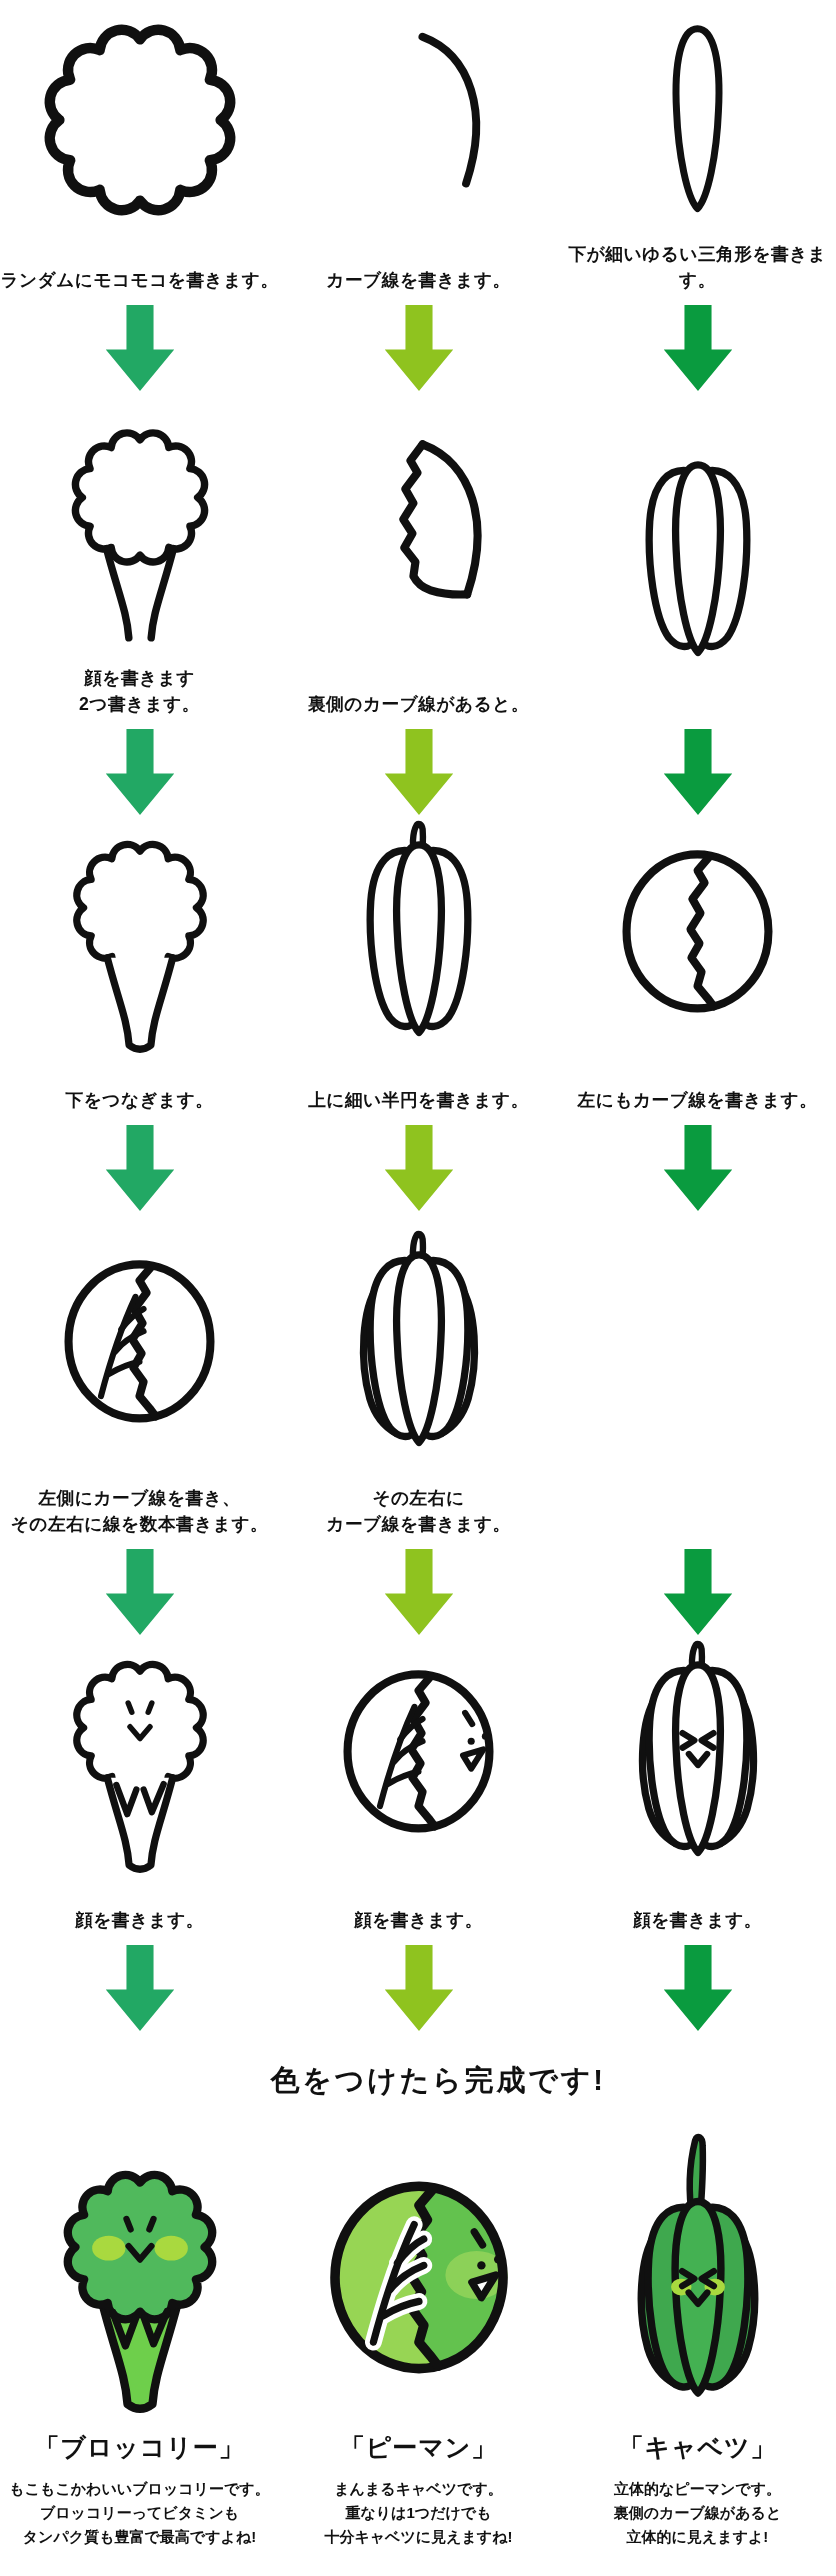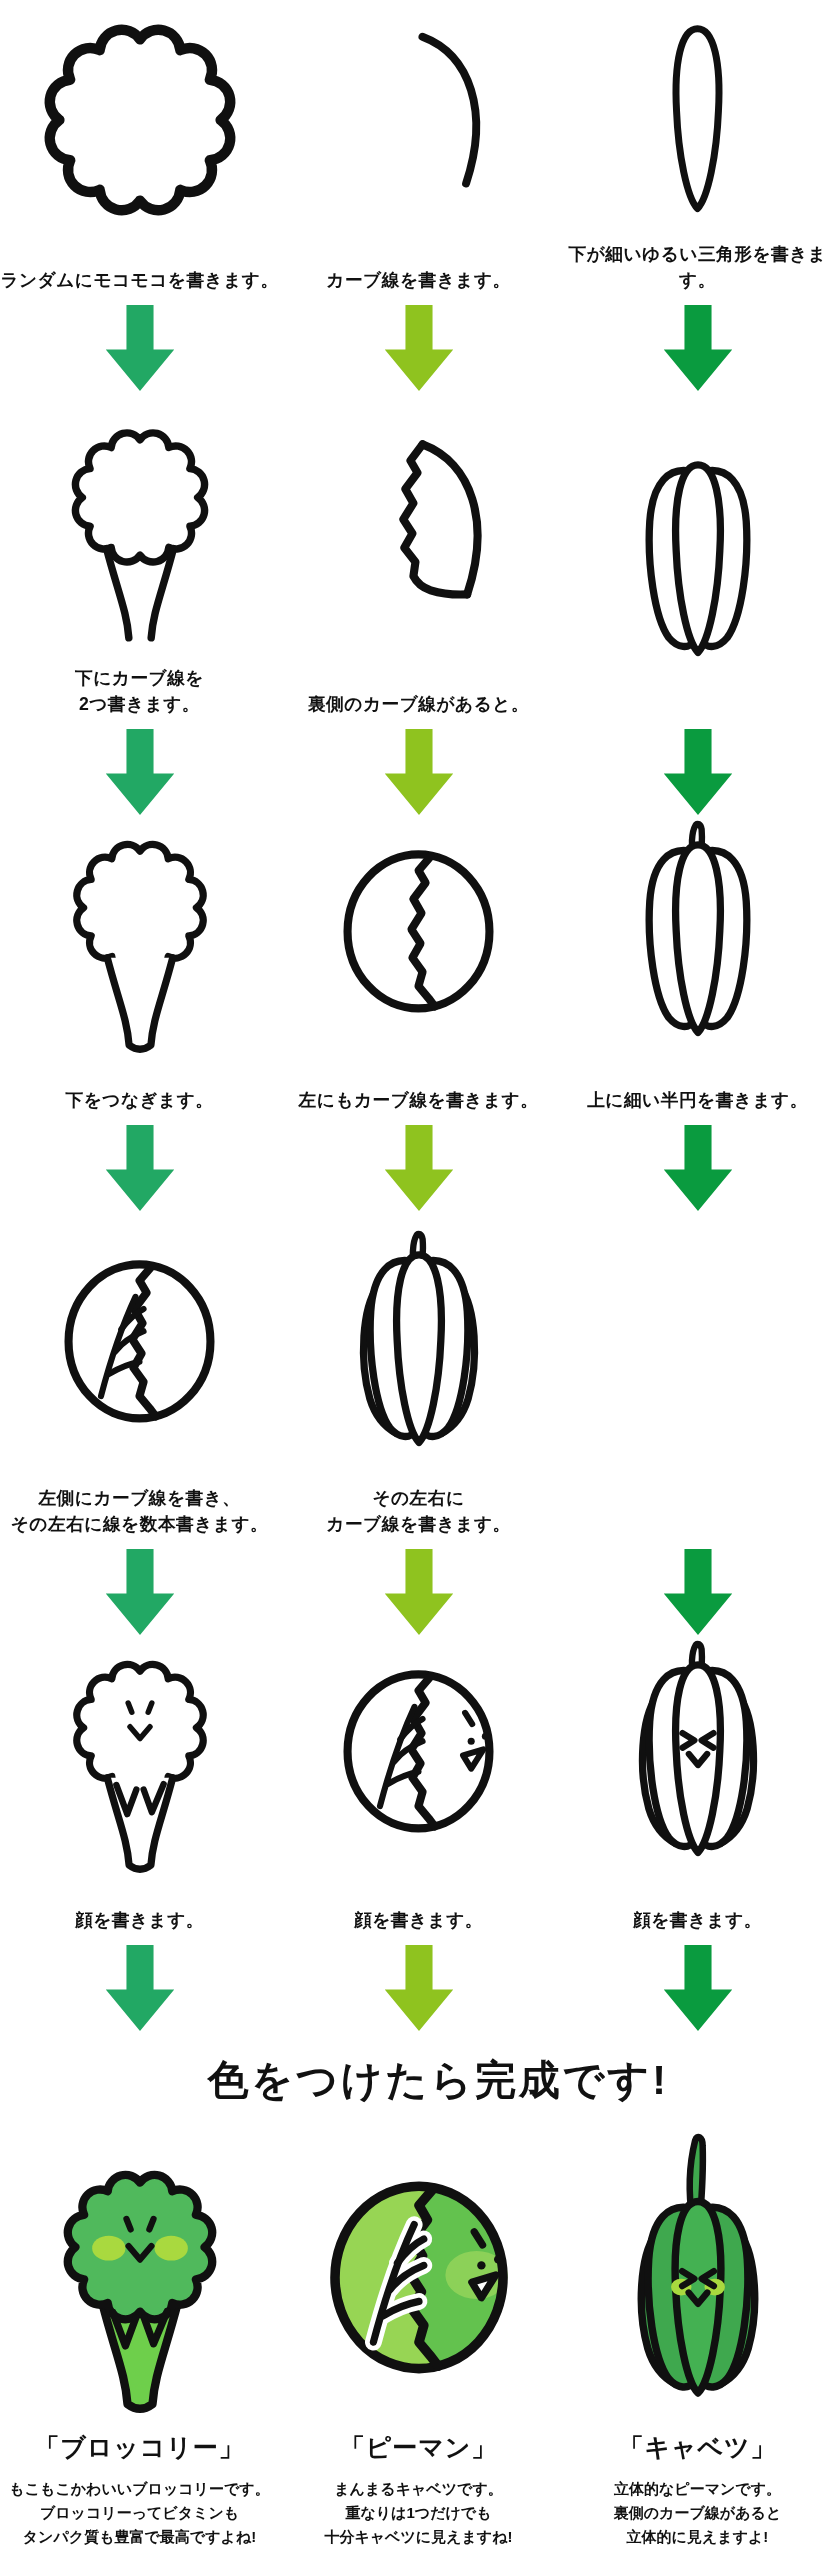--- a/index.html
+++ b/index.html
@@ -9,21 +9,21 @@
   .cell{height:100%;display:flex;flex-direction:column;align-items:center;justify-content:flex-end;}
   .art{flex:1;display:flex;align-items:center;justify-content:center;width:100%;}
   .row-steps{height:299px;}
   .row-steps.tall{height:327px;}
   .row-arrows{height:97px;}
   .arrow-cell{display:flex;align-items:center;justify-content:center;}
   .caption{font-size:17.7px;font-weight:700;line-height:1.45;text-align:center;
            white-space:pre-line;min-height:54px;display:flex;align-items:flex-end;
            justify-content:center;padding-bottom:5.6px;letter-spacing:0.5px;}
   .row-title{height:89px;display:flex;align-items:center;justify-content:center;}
-  .big-title{font-size:41px;font-weight:700;letter-spacing:2.8px;text-align:center;margin-left:39px;}
+  .big-title{font-size:29px;font-weight:700;letter-spacing:2.8px;text-align:center;margin-left:39px;}
   .final-row .art{height:294px;flex:none;align-items:flex-end;}
   .veg-name{font-size:25px;font-weight:700;text-align:center;margin-top:12px;letter-spacing:0.9px;}
   .desc{font-size:15px;font-weight:700;line-height:1.6;text-align:center;
         white-space:pre-line;margin-top:13px;padding-bottom:24px;}
   
   .k8{stroke:#101010;stroke-width:8;stroke-linecap:round;stroke-linejoin:round;}
   .k7{stroke:#101010;stroke-width:7;stroke-linecap:round;stroke-linejoin:round;}
   .k6{stroke:#101010;stroke-width:6;stroke-linecap:round;stroke-linejoin:round;}
   .f-w{fill:#ffffff;}
   .f-n{fill:none;}
@@ -128,21 +128,21 @@
   </div>
 
   <div class="cols row-steps tall">
     <div class="cell">
       <div class="art">
           <svg viewBox="0 0 200 260" width="186" height="242">
         <use href="#g-cloud" class="k8 f-w"></use>
         <use href="#g-stem-open" class="k8"></use>
       </svg>
         </div>
-      <div class="caption">下にカーブ線を
+      <div class="caption">顔を書きます
 2つ書きます。</div>
     </div>
     <div class="cell">
       <div class="art">
           <svg viewBox="0 0 200 220" width="203" height="223">
         <use href="#g-cab-arc" class="k8 f-n"></use>
         <use href="#g-cab-zig" class="k8"></use>
       </svg>
         </div>
       <div class="caption">裏側のカーブ線があると。</div>
@@ -181,37 +181,37 @@
       <div class="art">
           <svg viewBox="0 0 200 260" width="182" height="237">
         <use href="#g-cloud" class="k8 f-w"></use>
         <use href="#g-stem-closed" class="k8 f-w"></use>
       </svg>
         </div>
       <div class="caption">下をつなぎます。</div>
     </div>
     <div class="cell">
       <div class="art">
+          <svg viewBox="0 0 200 260" width="182" height="237">
+        <use href="#g-pep-stem" class="k7 f-w"></use>
+        <use href="#g-pep-side-l" class="k8 f-w"></use>
+        <use href="#g-pep-side-r" class="k8 f-w"></use>
+        <use href="#g-pep-center" class="k8 f-w"></use>
+      </svg>
+        </div>
+      <div class="caption">上に細い半円を書きます。</div>
+    </div>
+    <div class="cell">
+      <div class="art">
           <svg viewBox="0 0 200 220" width="203" height="223">
         <use href="#g-cab-outer" class="k8 f-w"></use>
         <use href="#g-cab-inzig" class="k8"></use>
       </svg>
         </div>
       <div class="caption">左にもカーブ線を書きます。</div>
-    </div>
-    <div class="cell">
-      <div class="art">
-          <svg viewBox="0 0 200 260" width="182" height="237">
-        <use href="#g-pep-stem" class="k7 f-w"></use>
-        <use href="#g-pep-side-l" class="k8 f-w"></use>
-        <use href="#g-pep-side-r" class="k8 f-w"></use>
-        <use href="#g-pep-center" class="k8 f-w"></use>
-      </svg>
-        </div>
-      <div class="caption">上に細い半円を書きます。</div>
     </div>
   </div>
 
   <div class="cols row-arrows">
     <div class="arrow-cell">
         <svg width="80" height="86" viewBox="0 0 100 108">
           <use href="#g-arrow" fill="#22a864"></use>
         </svg>
       </div>
     <div class="arrow-cell">

